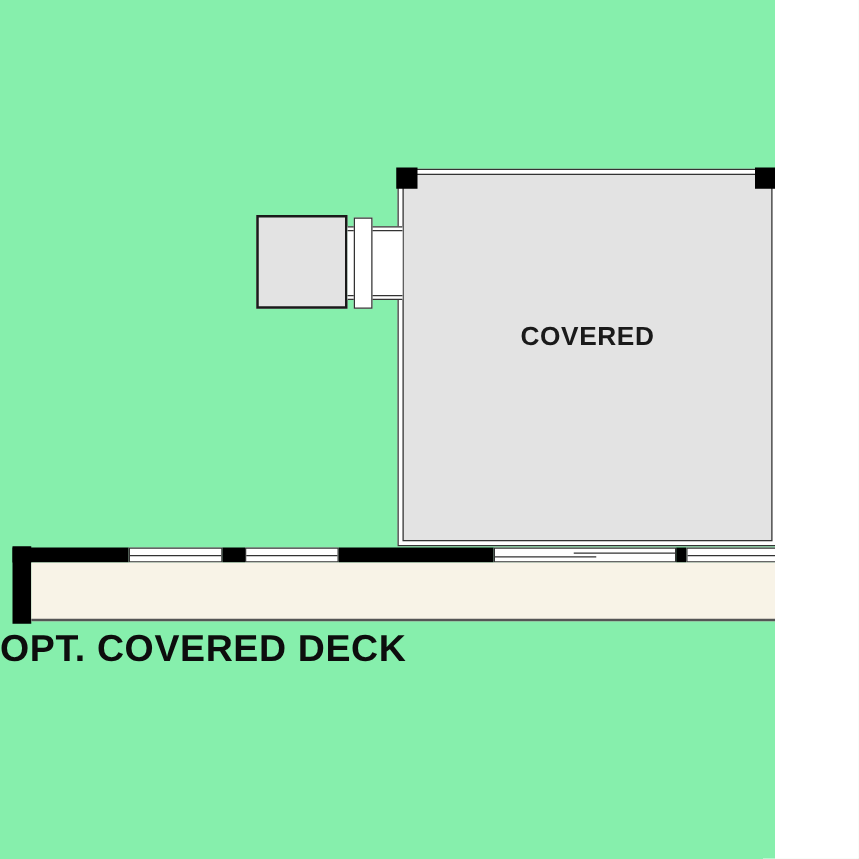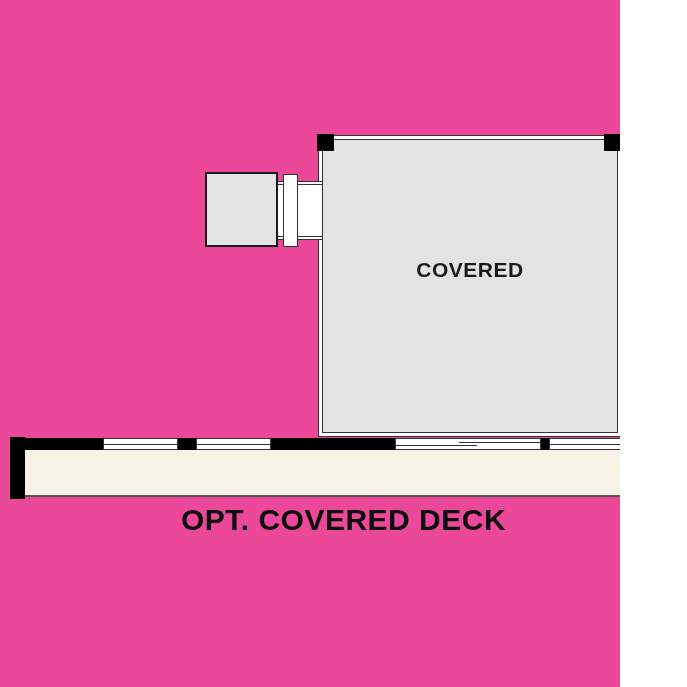--- a/index.html
+++ b/index.html
@@ -1,19 +1,19 @@
 <!DOCTYPE html>
 <html style="--deck-fill: #e3e3e3; --interior-fill: #f8f3e7; --wall-black: #000000; --line: #333333;"><head>
 <meta charset="utf-8">
 <style>
   html, body { margin:0; padding:0; background:#ffffff; }
   .canvas {
     position:relative;
     width:620px; height:687px;
-    background:#ec4899;
+    background:#86efac;
     font-family:"Liberation Sans", sans-serif;
     overflow:hidden;
   }
 
   
   .deck-outer {
     position:absolute; left:318px; top:135px;
     width:302px; height:300px;
     border:1px solid var(--line,#333);
     background:#ffffff;
@@ -104,21 +104,21 @@
     position:absolute; left:25px; top:450px;
     width:662px; height:47px;
     background:var(--interior-fill,#f8f3e7);
     border-bottom:2px solid #555;
     box-sizing:border-box;
   }
 
   
   .plan-title {
     position:absolute; left:0; top:503px; width:687px;
-    text-align:center; font-weight:bold; font-size:30px;
+    font-weight:bold; font-size:30px;
     color:#0d0d0d; letter-spacing:0.5px;
   }
 </style>
 </head>
 <body>
 
 <div class="canvas">
 
   <div class="deck-outer">
     <div class="deck-inner"></div>

